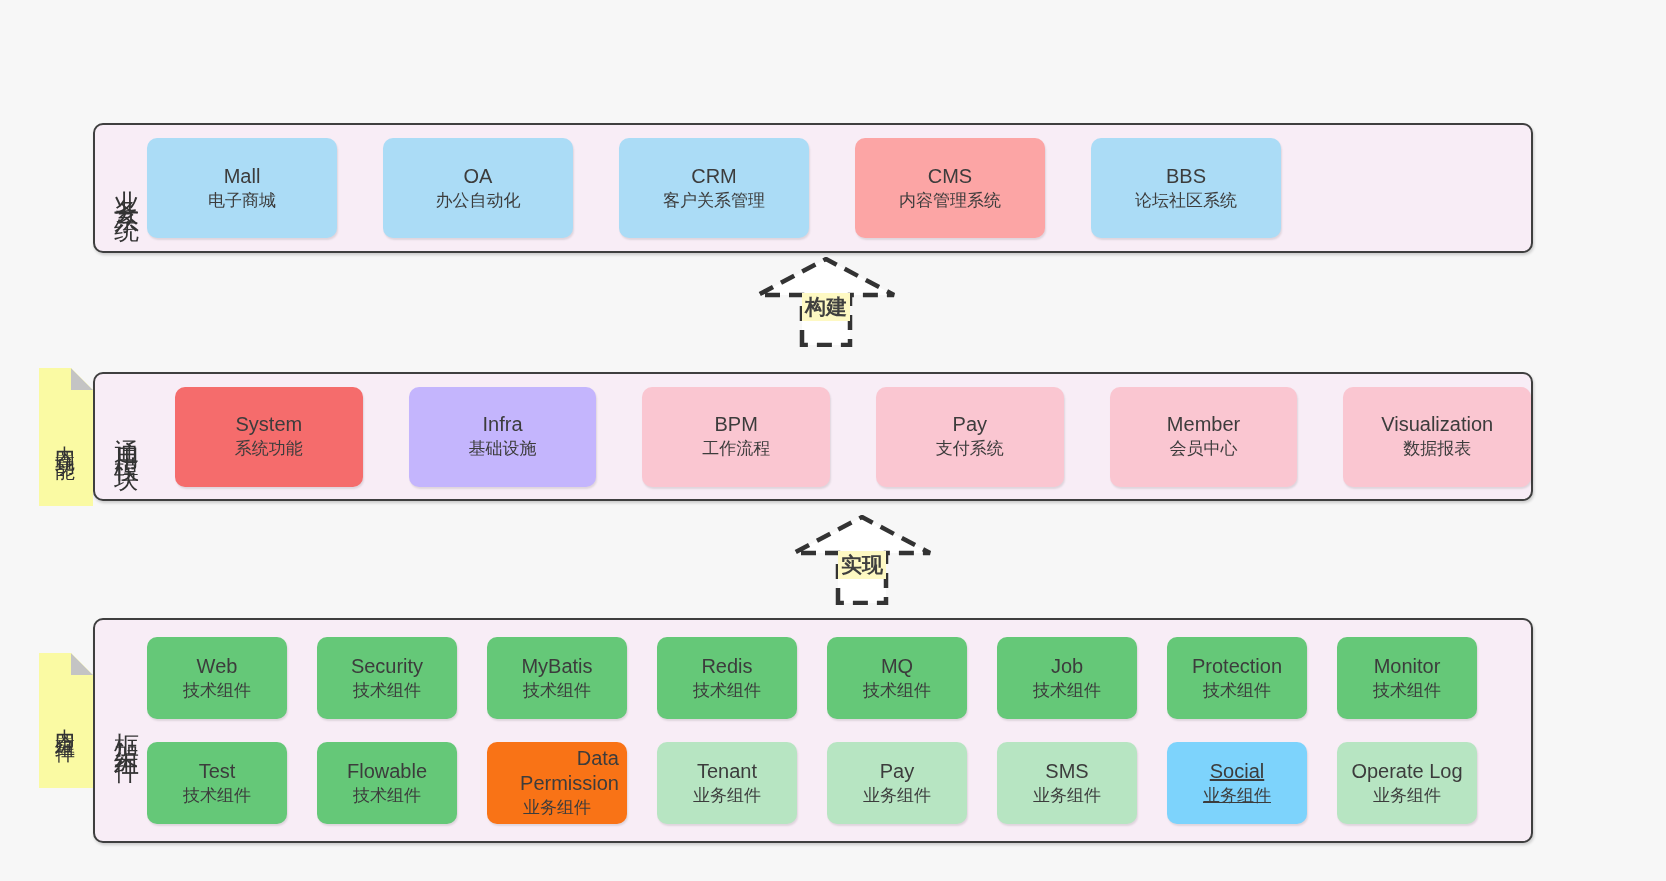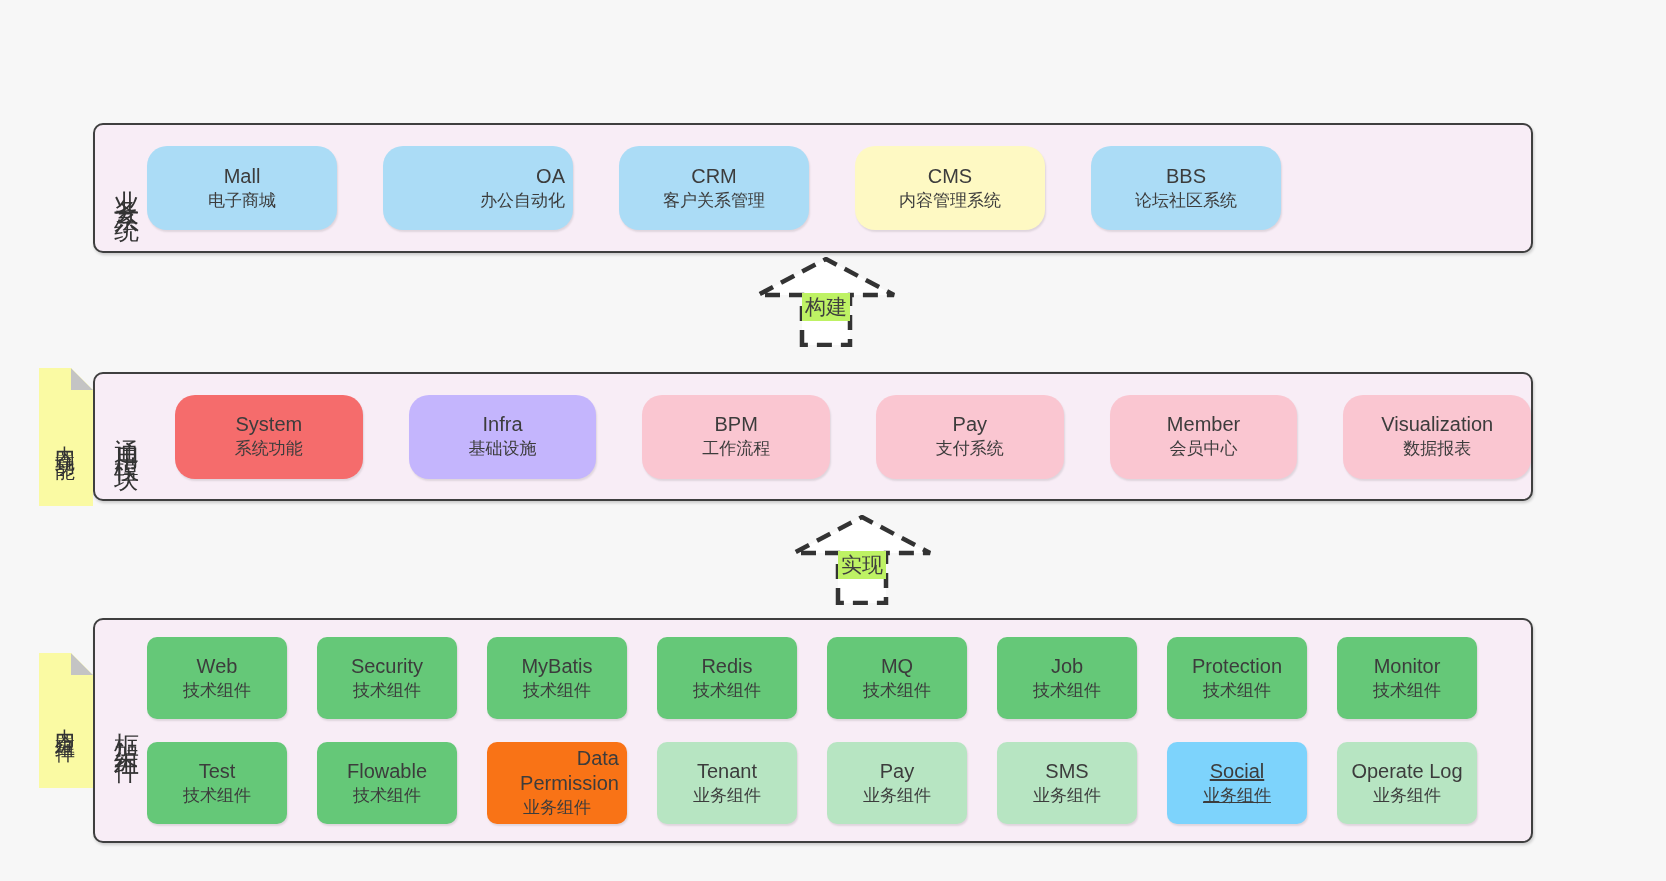--- a/index.html
+++ b/index.html
@@ -23,21 +23,21 @@
   }
   .row{display:flex;margin-left:52px;}
   .row-wide{gap:46px;}
   .row-narrow{gap:30px;}
   .box{
     border-radius:10px;display:flex;flex-direction:column;
     align-items:center;justify-content:center;text-align:center;
     box-shadow:1px 2px 2px rgba(0,0,0,.10);
     padding:2px 8px;box-sizing:border-box;
   }
-  .row-wide .box{width:190px;height:84px;border-radius:20px;}
+  .row-wide .box{width:190px;height:100px;}
   .row-narrow .box{width:140px;height:82px;}
   .box .en{font-size:20px;line-height:25px;}
   .box .zh{font-size:17px;line-height:24px;}
   .sticky{
     position:absolute;left:39px;width:54px;z-index:5;
     background:#fafaa3;
     clip-path:polygon(0 0,calc(100% - 22px) 0,100% 22px,100% 100%,0 100%);
     box-shadow:1px 1px 2px rgba(0,0,0,.15);
   }
   .sticky .fold{
@@ -47,45 +47,46 @@
   }
   .sticky .s-text{
     position:absolute;left:50%;top:52%;transform:translate(-50%,-50%);
     writing-mode:vertical-rl;text-orientation:upright;
     font-size:20px;letter-spacing:5px;color:#333;white-space:nowrap;
   }
   .arrow{position:absolute;width:140px;height:90px;}
   .arrow svg{position:absolute;left:0;top:0;}
   .arrow-label{
     position:absolute;left:50%;top:36px;transform:translateX(-50%);
-    background:#bef264;padding:0 3px;font-size:21px;color:#3f3f3f;
+    background:#fef9c3;padding:0 3px;font-size:21px;color:#3f3f3f;
     white-space:nowrap;
+    font-weight:bold;
   }
 </style>
 </head>
 <body>
 
 <div>
 
   <section class="container" style="top:123px;height:130px;">
     <div class="v-label">业务系统</div>
     <div class="row row-wide">
         <div class="box" style="background: rgb(171, 220, 246);">
           <div class="en">Mall</div>
           <div class="zh">电子商城</div>
         </div>
-        <div class="box" style="background: rgb(171, 220, 246); align-items: flex-end;">
+        <div class="box" style="background: rgb(171, 220, 246);">
           <div class="en">OA</div>
           <div class="zh">办公自动化</div>
         </div>
         <div class="box" style="background: rgb(171, 220, 246);">
           <div class="en">CRM</div>
           <div class="zh">客户关系管理</div>
         </div>
-        <div class="box" style="background: #fef9c3;">
+        <div class="box" style="background: #fca5a5;">
           <div class="en">CMS</div>
           <div class="zh">内容管理系统</div>
         </div>
         <div class="box" style="background: rgb(171, 220, 246);">
           <div class="en">BBS</div>
           <div class="zh">论坛社区系统</div>
         </div>
       </div>
   </section>
 

